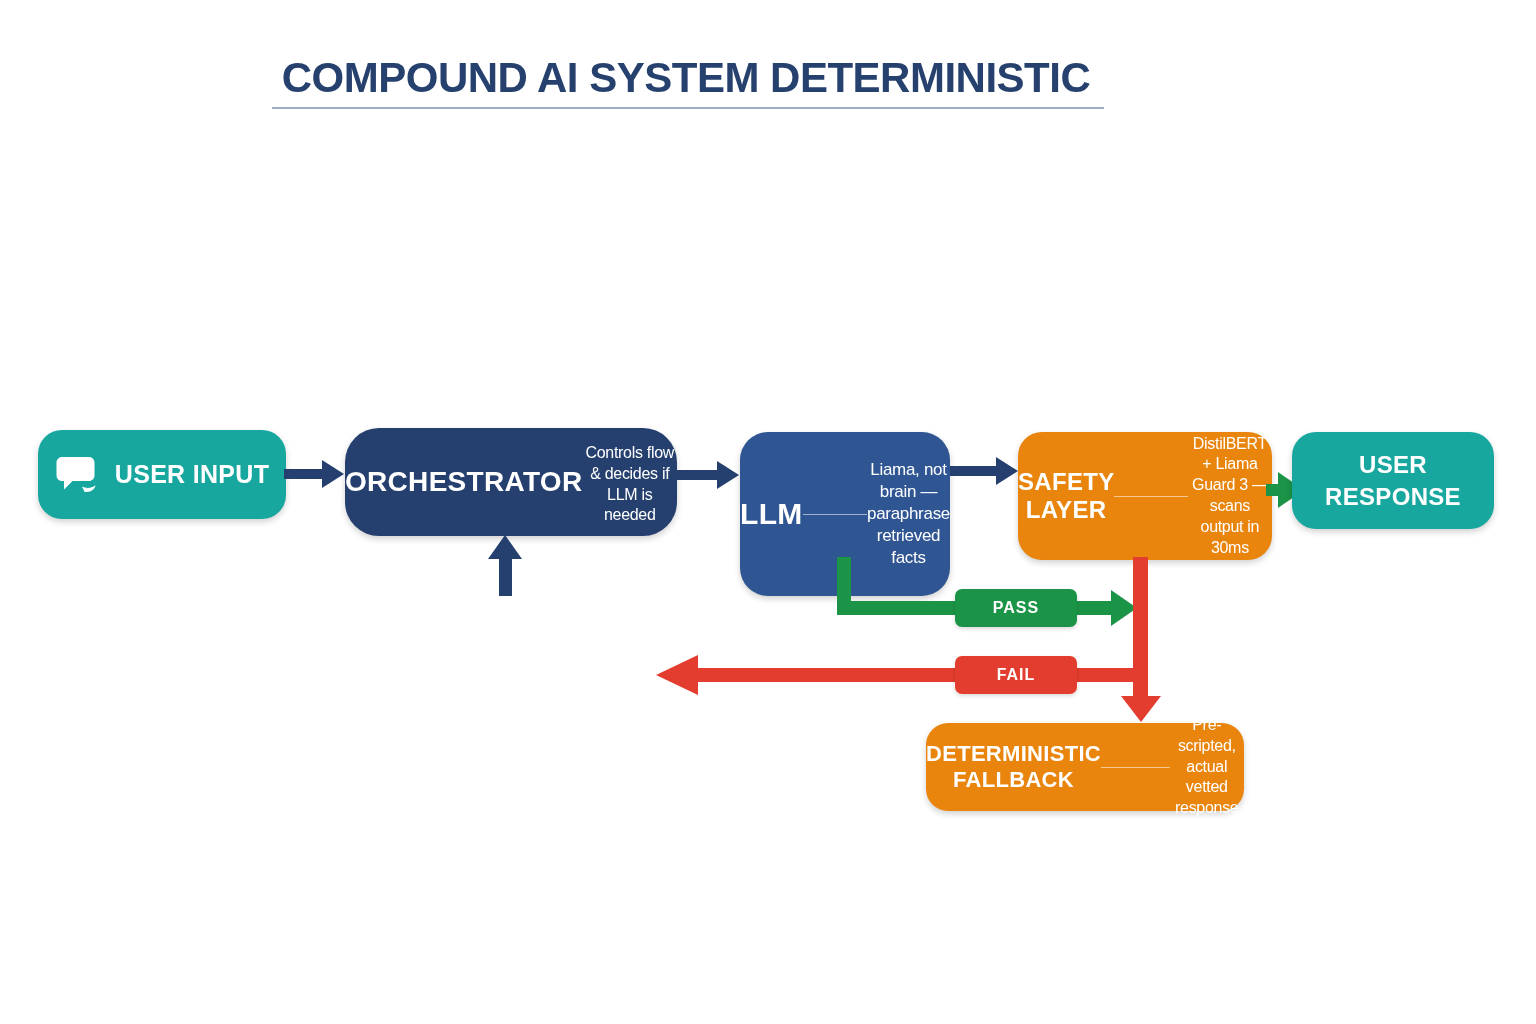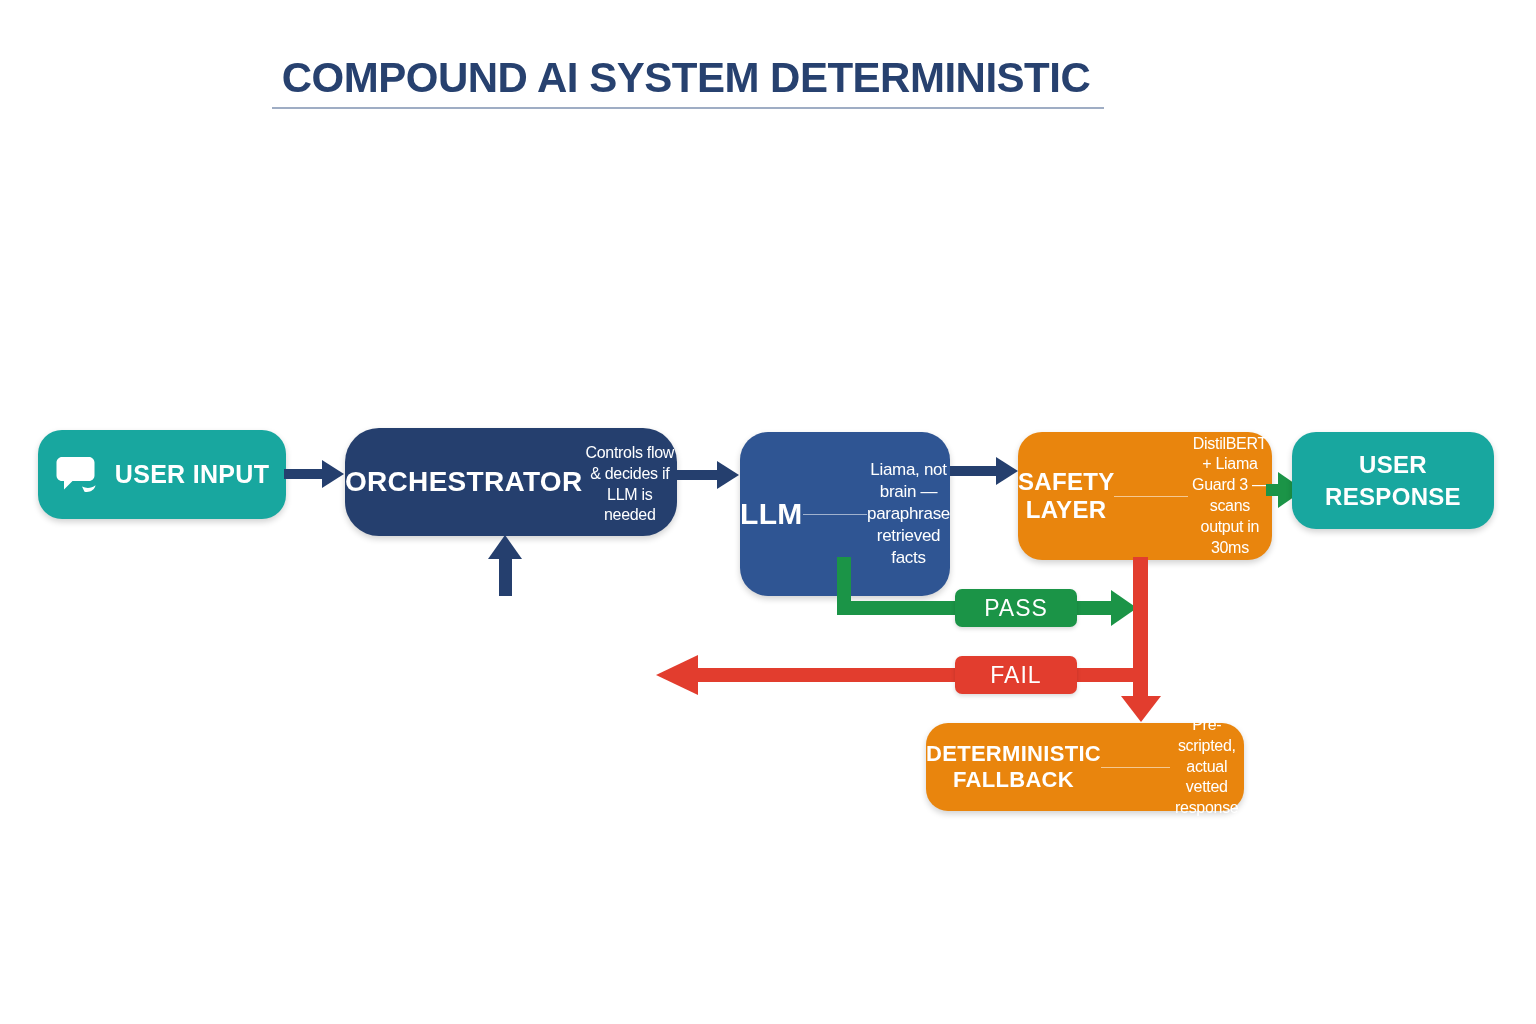--- a/index.html
+++ b/index.html
@@ -89,21 +89,21 @@
   .down-head { position:absolute; width:0; height:0;
                border-left:20px solid transparent; border-right:20px solid transparent;
                border-top:26px solid #e23d2e; }
   .left-head { position:absolute; width:0; height:0;
                border-top:20px solid transparent; border-bottom:20px solid transparent;
                border-right:42px solid #e23d2e; }
 
   
   .badge { position:absolute; width:122px; height:38px; border-radius:7px;
            display:flex; align-items:center; justify-content:center;
-           color:#ffffff; font-weight:normal; font-size:23px; letter-spacing:1px;
+           color:#ffffff; font-weight:bold; font-size:16px; letter-spacing:1px;
            box-shadow:0 2px 4px rgba(0,0,0,0.15); }
   .badge-pass { left:955px; top:589px; background:#1b9447; }
   .badge-fail { left:955px; top:656px; background:#e23d2e; }
 </style>
 </head>
 <body>
 
 <div class="canvas">
 
   <div class="page-title">COMPOUND AI SYSTEM DETERMINISTIC</div>

